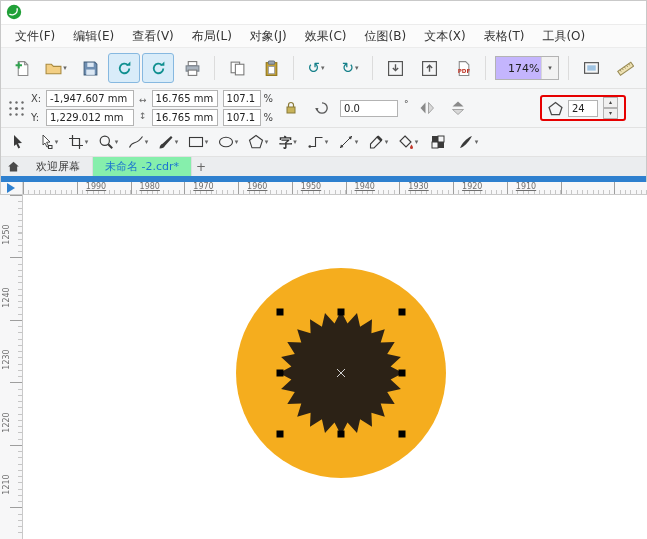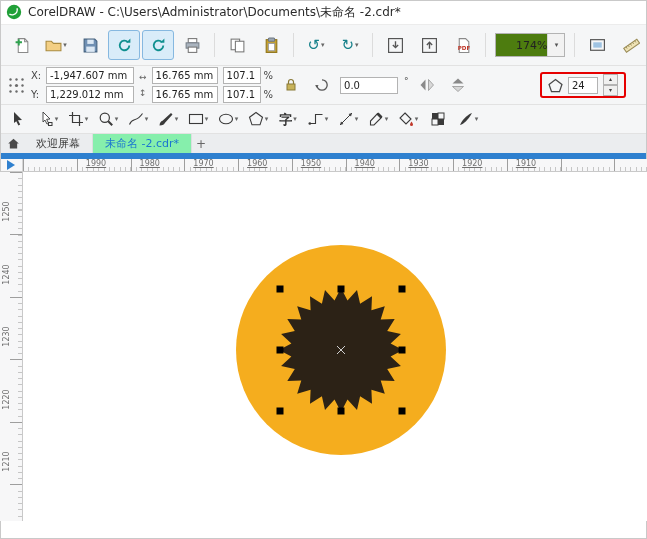--- a/index.html
+++ b/index.html
@@ -14,21 +14,21 @@
   .menubar{height:22px;display:flex;align-items:center;padding-left:6px;background:#fbfbfb;border-bottom:1px solid #ececec;}
   .menu-item{padding:2px 9px;cursor:default;white-space:nowrap;}
   
   .toolbar{height:40px;display:flex;align-items:center;gap:2px;padding:0 6px;background:#f5f6f7;border-bottom:1px solid #e2e2e2;}
   .tbtn{min-width:26px;height:28px;display:flex;align-items:center;justify-content:center;border-radius:3px;border:1px solid transparent;padding:0 2px;}
   .tbtn.pressed{background:#d9ecf9;border-color:#86b8e0;}
   .tbtn svg{width:17px;height:17px;}
   .caret{font-size:7px;color:#666;margin-left:1px;}
   .icon-txt{font-size:15px;line-height:1;color:#16808a;}
   .sep{width:1px;height:24px;background:#dcdcdc;margin:0 4px;flex:0 0 auto;}
-  .zoom-combo{width:86px;height:22px;border:1px solid #b3b3b3;background:#4d7c0f;display:flex;align-items:center;padding-left:20px;margin:0 3px;justify-content:flex-end;}
+  .zoom-combo{width:86px;height:22px;border:1px solid #b3b3b3;background:#c4b5fd;display:flex;align-items:center;padding-left:12px;margin:0 3px;justify-content:flex-end;}
   .zoom-val{flex:1;font-size:11px;color:#222;}
   .combo-caret{width:16px;height:100%;display:flex;align-items:center;justify-content:center;border-left:1px solid #d7d7d7;background:#f2f2f2;font-size:7px;color:#555;}
   
   .propbar{height:38px;display:flex;align-items:center;gap:5px;padding:0 7px;background:#f5f6f7;border-bottom:1px solid #e2e2e2;}
   .anchor-widget{width:19px;height:19px;flex:0 0 auto;}
   .coord-grid{display:flex;flex-direction:column;gap:2px;}
   .crow{display:flex;align-items:center;gap:3px;}
   .lbl{font-size:10px;color:#444;width:12px;}
   .fld{height:15px;border:1px solid #b3b3b3;background:#fff;font-size:10px;color:#222;padding:0 3px;
     font-family:"DejaVu Sans","Liberation Sans",sans-serif;box-sizing:content-box;}
@@ -81,23 +81,34 @@
 </head>
 <body>
 
 <div class="window">
 
   <div class="titlebar">
     <svg class="app-logo" viewBox="0 0 16 16">
       <circle cx="8" cy="8" r="7.2" fill="#21a038"></circle>
       <path d="M11 4.2c1 2.9-.6 5.7-3.5 6.5-1.5.4-3 .1-4.1-.7" fill="none" stroke="#fff" stroke-width="1.4"></path>
     </svg>
-    <span class="title-text">CorelDRAW - C:\Users\Administrator\Documents\未命名 -2.cdr*</span>
-  </div>
-
+  </div>
+
+  <div class="menubar">
+    <span class="menu-item">文件(F)</span>
+    <span class="menu-item">编辑(E)</span>
+    <span class="menu-item">查看(V)</span>
+    <span class="menu-item">布局(L)</span>
+    <span class="menu-item">对象(J)</span>
+    <span class="menu-item">效果(C)</span>
+    <span class="menu-item">位图(B)</span>
+    <span class="menu-item">文本(X)</span>
+    <span class="menu-item">表格(T)</span>
+    <span class="menu-item">工具(O)</span>
+  </div>
 
   <div class="toolbar">
       <div class="tbtn">
         <svg viewBox="0 0 16 16">
           <path d="M4 1.5h6l3 3V14.5H4z" fill="#fff" stroke="#8a8a8a"></path>
           <path d="M10 1.5v3h3" fill="none" stroke="#8a8a8a"></path>
           <path d="M1.5 5h6M4.5 2v6" stroke="#2fa14e" stroke-width="1.8"></path>
         </svg>
       </div>
       <div class="tbtn">

